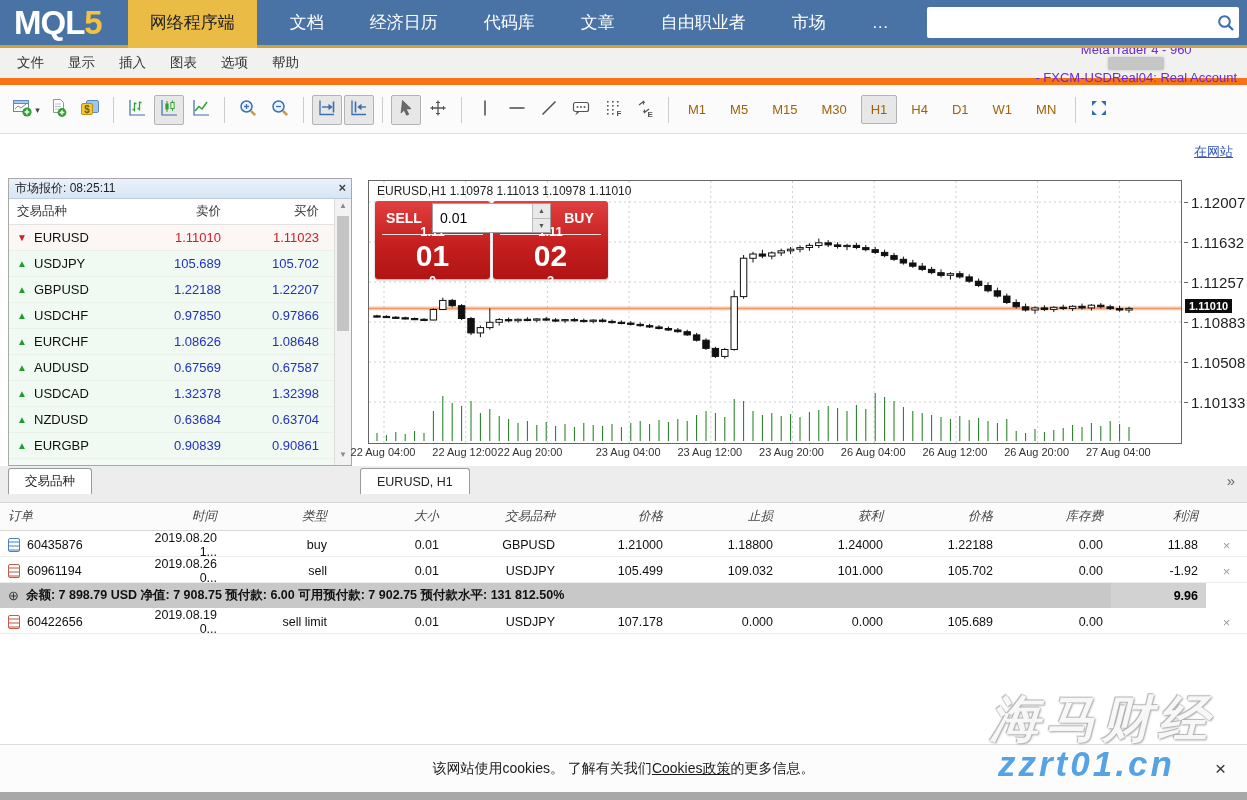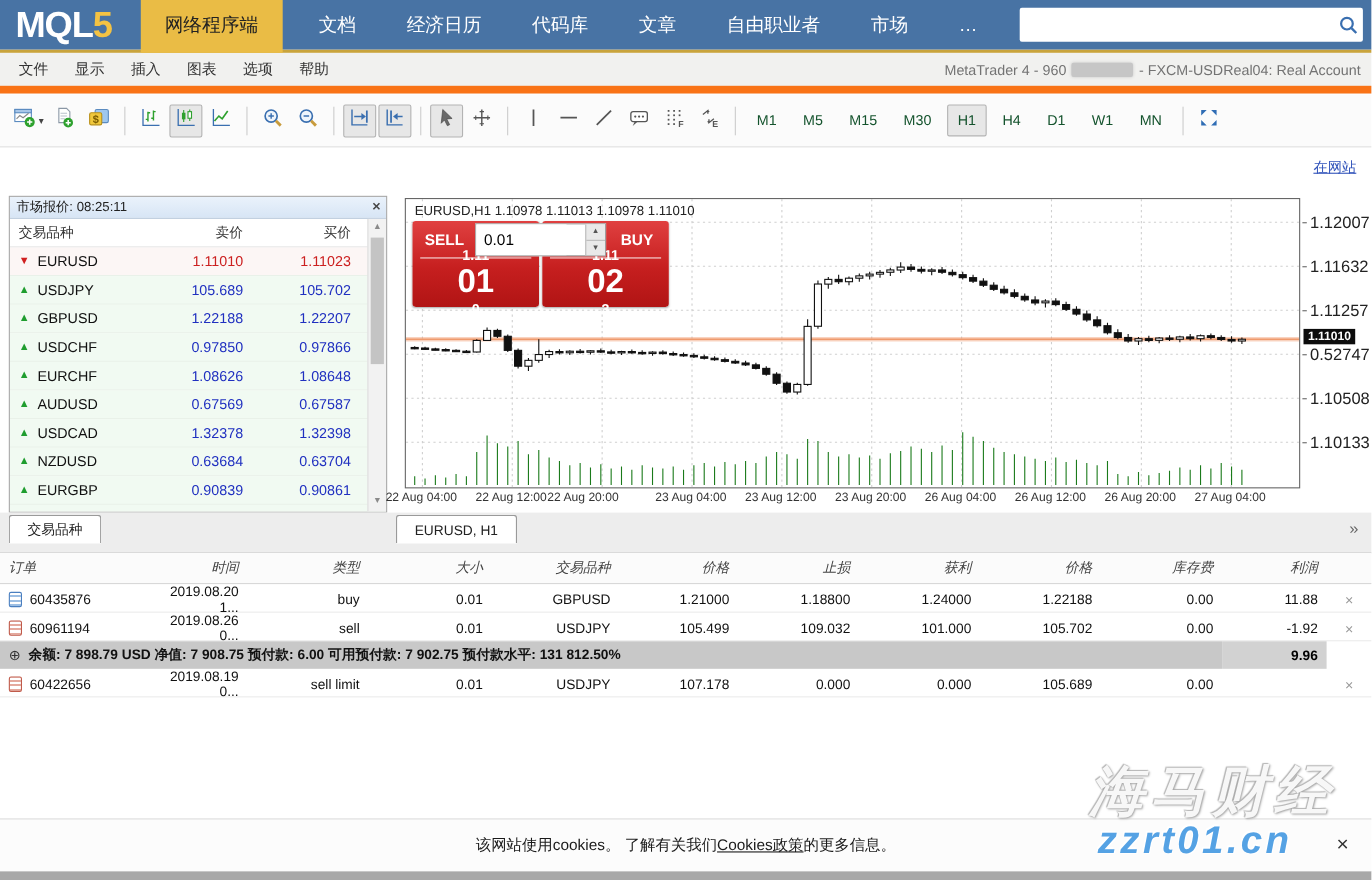--- a/index.html
+++ b/index.html
@@ -20,33 +20,33 @@
   .search-box { position:absolute; right:8px; top:7px; width:312px; height:31px; background:#fff;
                 border-radius:2px; display:flex; align-items:center; }
   .search-box input { flex:1; border:none; outline:none; height:27px; font-size:14px; padding:0 8px; background:transparent; }
   .search-box .mag { width:26px; display:flex; justify-content:center; cursor:pointer; }
 
   
   .menubar { position:absolute; left:0; top:48px; width:1247px; height:37px; background:#f1f1ef;
              border-bottom:7px solid #f97316; display:flex; align-items:center; }
   .menu-item { font-size:13.5px; color:#333; padding:0 12px; cursor:pointer; }
   .menu-item:first-child { margin-left:5px; }
-  .account-info { position:absolute; right:10px; font-size:13px; color:#737373; display:flex; align-items:center; }
+  .account-info { position:absolute; right:10px; font-size:13px; color:#6d28d9; display:flex; align-items:center;flex-direction:column; }
   .redacted { display:inline-block; width:56px; height:13px; background:#c6c6c6; border-radius:2px;
               box-shadow:0 0 3px #c6c6c6; margin:0 5px; }
 
   
   .toolbar { position:absolute; left:0; top:86px; width:1247px; height:48px; background:#fbfbfb;
              border-bottom:1px solid #e0e0e0; display:flex; align-items:center; padding-left:10px; }
   .tb-btn { width:30px; height:30px; display:flex; align-items:center; justify-content:center;
             border:1px solid transparent; border-radius:2px; cursor:pointer; margin:0 1px; position:relative; }
   .tb-btn.active { background:#e7e7e7; border-color:#b3b3b3; }
   .tb-btn .caret { font-size:9px; color:#444; margin-left:1px; }
   .tb-sep { width:1px; height:26px; background:#ccc; margin:0 7px; }
-  .tf-btn { font-size:13px; color:#14532d; padding:6px 9px; border:1px solid transparent; border-radius:2px;
+  .tf-btn { font-size:13px; color:#a16207; padding:6px 9px; border:1px solid transparent; border-radius:2px;
             cursor:pointer; margin:0 2px; }
   .tf-btn.active { background:#e7e7e7; border-color:#b3b3b3; }
 
   
   .onsite-row { position:absolute; left:0; top:135px; width:1247px; height:32px; }
   .onsite-link { position:absolute; right:14px; top:8px; font-size:13px; color:#3355bb;
                  text-decoration:underline; cursor:pointer; }
 
   
   .mw { position:absolute; left:8px; top:178px; width:344px; height:288px; border:1px solid #a8a8a8;
@@ -768,21 +768,21 @@
       <div class="xlabel" style="left: 423.5px;">23 Aug 20:00</div>
       <div class="xlabel" style="left: 505.2px;">26 Aug 04:00</div>
       <div class="xlabel" style="left: 586.9px;">26 Aug 12:00</div>
       <div class="xlabel" style="left: 668.6px;">26 Aug 20:00</div>
       <div class="xlabel" style="left: 750.3px;">27 Aug 04:00</div>
     </div>
   <div class="yaxis" id="yaxis">
       <div class="ylabel" style="top: 14px;">1.12007</div>
       <div class="ylabel" style="top: 54.0213px;">1.11632</div>
       <div class="ylabel" style="top: 94.0427px;">1.11257</div>
-      <div class="ylabel" style="top: 133.957px;">0.52747</div>
+      <div class="ylabel" style="top: 133.957px;">1.10883</div>
       <div class="ylabel" style="top: 173.979px;">1.10508</div>
       <div class="ylabel" style="top: 214px;">1.10133</div>
       <div class="price-tag" style="top: 119.403px;">1.11010</div>
     </div>
 
   <div class="tabstrip">
     <div class="panel-tab tab-mw">交易品种</div>
     <div class="panel-tab tab-chart">EURUSD, H1</div>
     <div class="more-tabs">»</div>
   </div>

